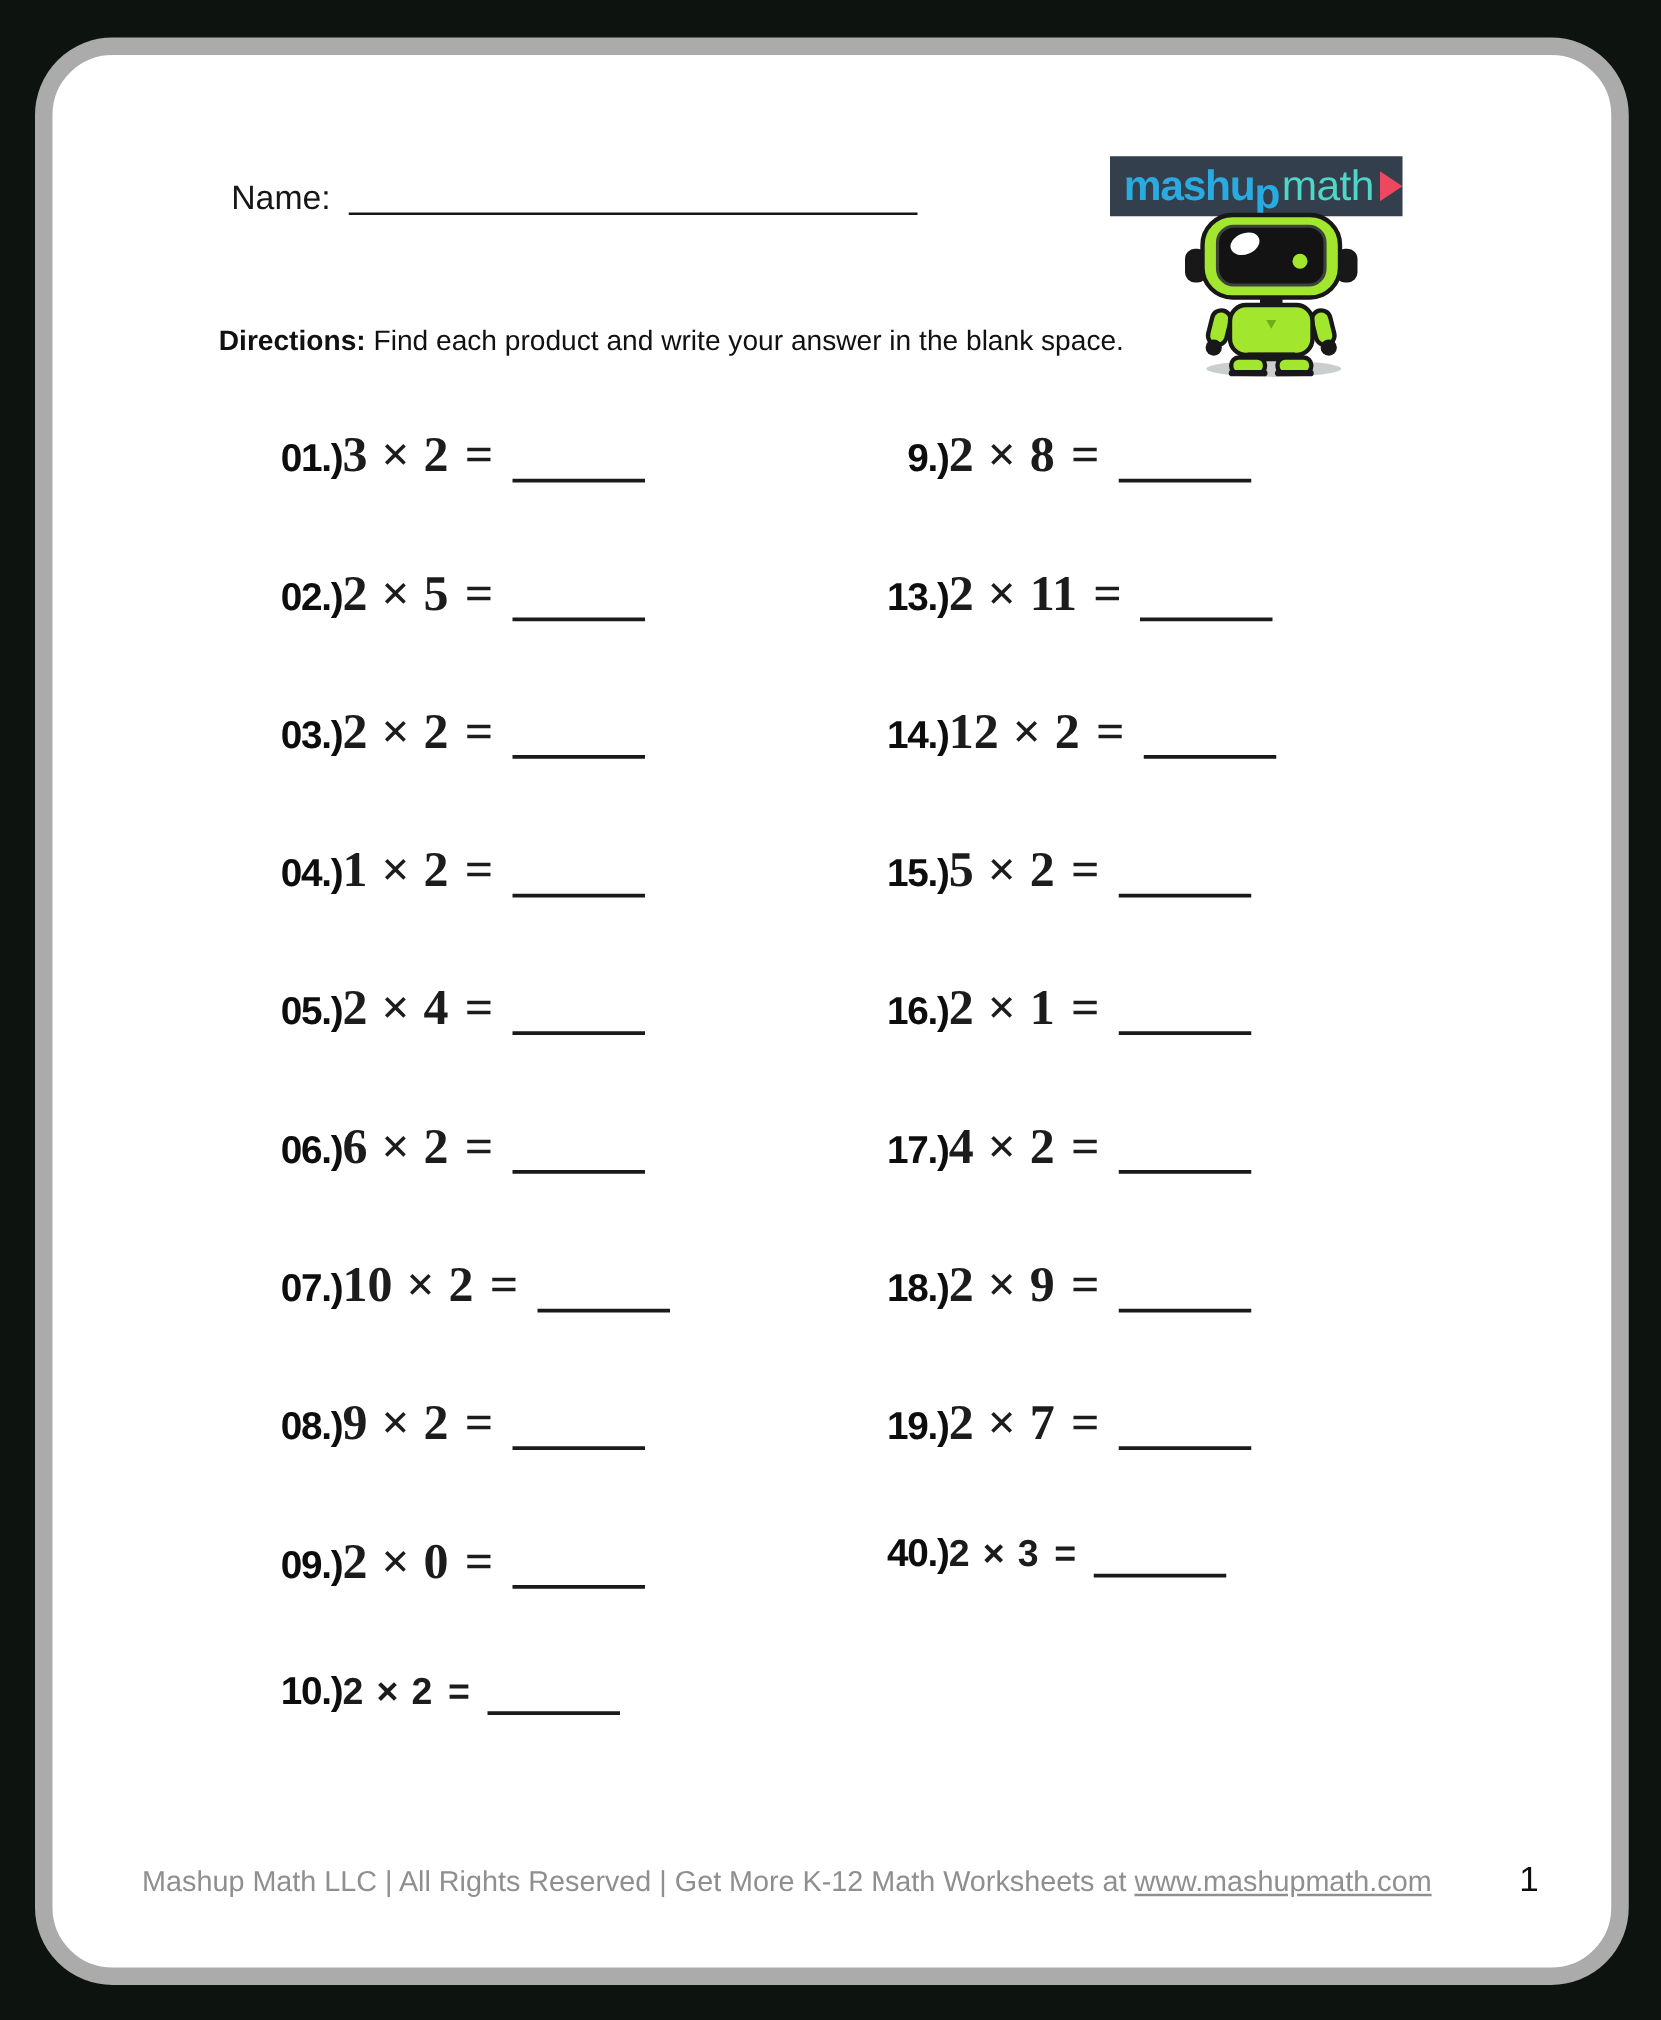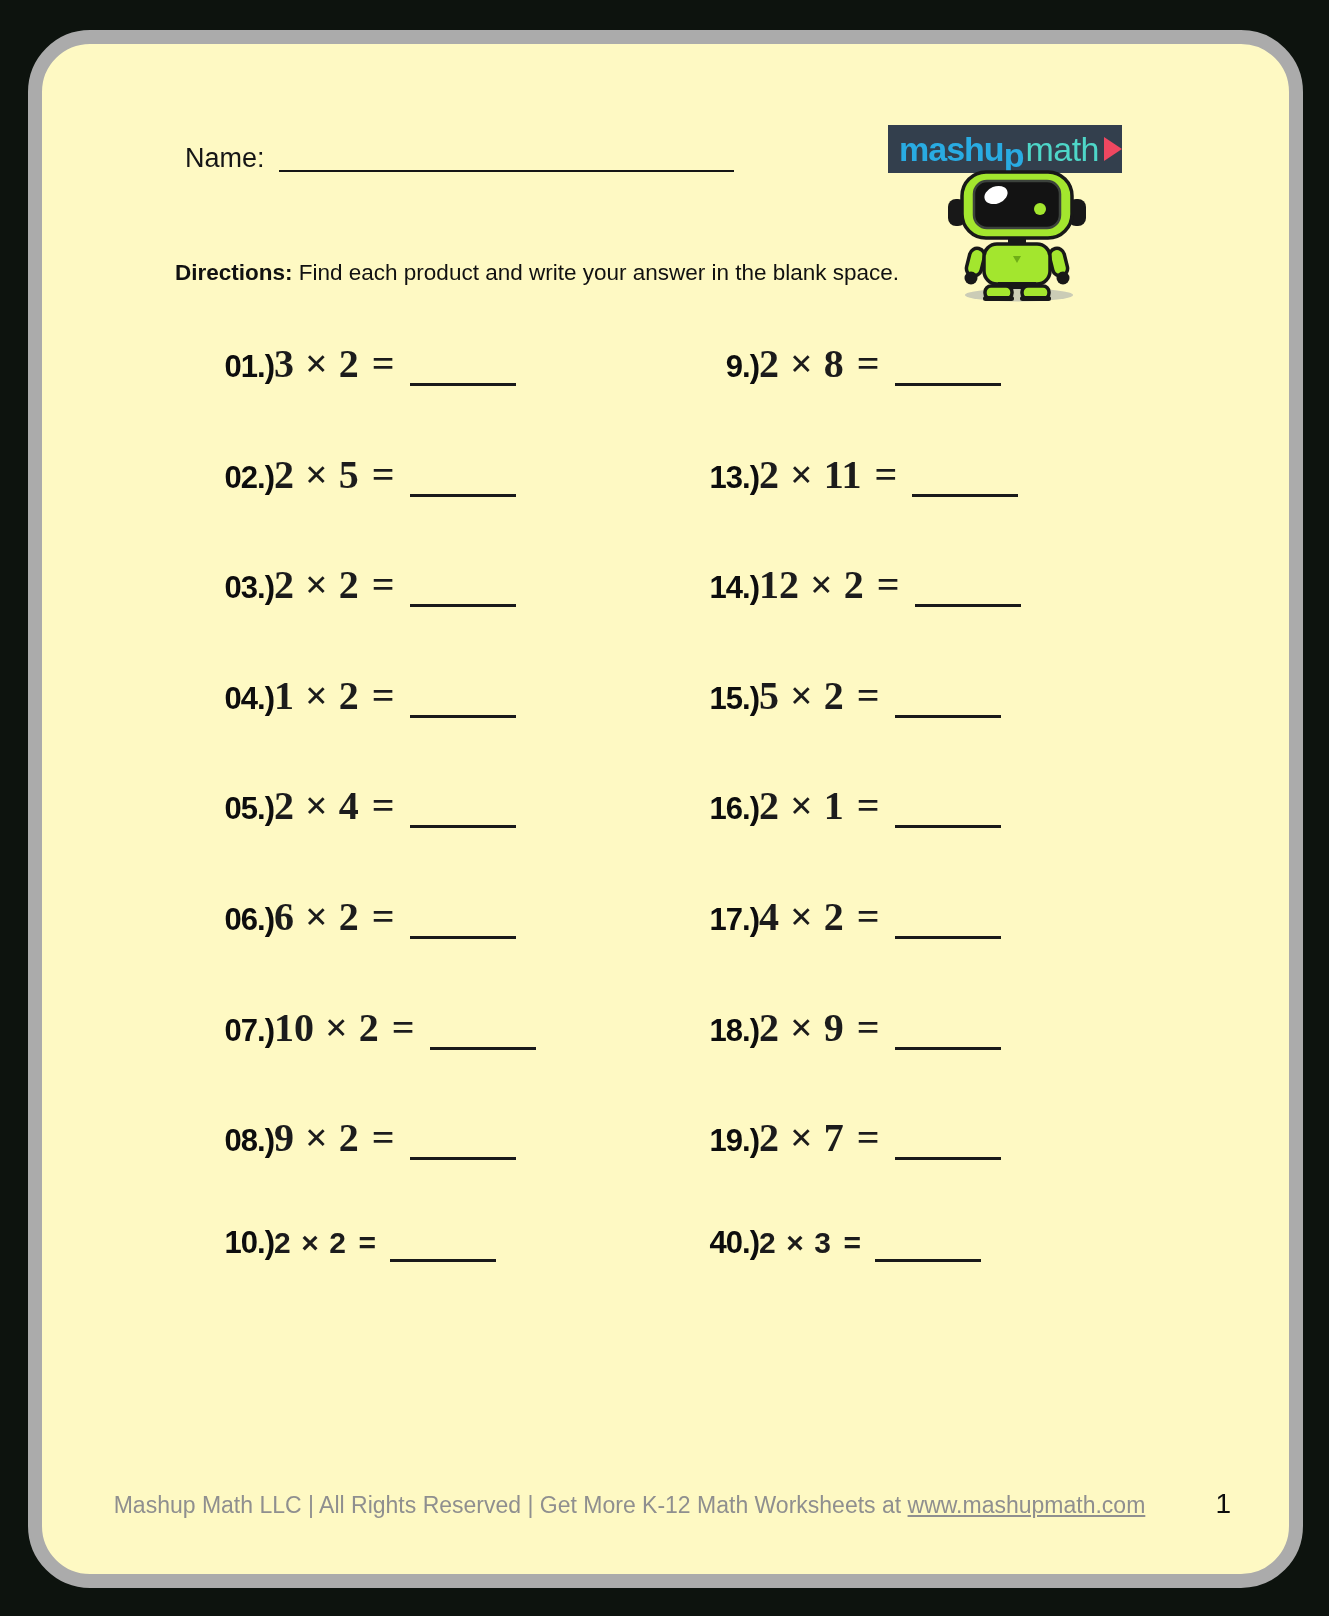--- a/index.html
+++ b/index.html
@@ -11,21 +11,21 @@
   *{box-sizing:border-box;}
   html,body{margin:0;padding:0;}
   body{
     width:1329px;height:1616px;position:relative;
     background:var(--background);
     font-family:"Liberation Sans",sans-serif;color:var(--ink);
     overflow:hidden;
   }
   .sheet{
     position:absolute;left:28px;top:30px;width:1275px;height:1558px;
-    background:#fef9c3;border:14px solid var(--frame);border-radius:62px;
+    background:#ffffff;border:14px solid var(--frame);border-radius:62px;
   }
   
   .name-row{position:absolute;left:143px;top:101px;display:flex;align-items:flex-end;}
   .name-label{font-size:27px;line-height:27px;color:#161616;}
   .name-line{display:inline-block;width:455px;height:27px;margin-left:14px;border-bottom:2.5px solid #161616;}
   .title{
     position:absolute;left:131px;top:146px;
     font-size:56px;font-weight:bold;letter-spacing:-1.5px;color:#0d0d0d;
   }
   .directions{position:absolute;left:133px;top:216px;font-size:22.5px;color:#111;}
@@ -158,20 +158,25 @@
     <span class="expr"><span>10</span><span class="op">×</span><span>2</span><span class="eq">=</span></span>
     <span class="blank"></span>
   </div>
 
   <div class="prob-row">
     <span class="plabel">08.)</span>
     <span class="expr"><span>9</span><span class="op">×</span><span>2</span><span class="eq">=</span></span>
     <span class="blank"></span>
   </div>
 
+  <div class="prob-row">
+    <span class="plabel">09.)</span>
+    <span class="expr"><span>2</span><span class="op">×</span><span>0</span><span class="eq">=</span></span>
+    <span class="blank"></span>
+  </div>
 
   <div class="prob-row sans">
     <span class="plabel">10.)</span>
     <span class="expr"><span>2</span><span class="op">×</span><span>2</span><span class="eq">=</span></span>
     <span class="blank"></span>
   </div>
 </div>
     <div class="pcol right">
   <div class="prob-row">
     <span class="plabel">9.)</span>

